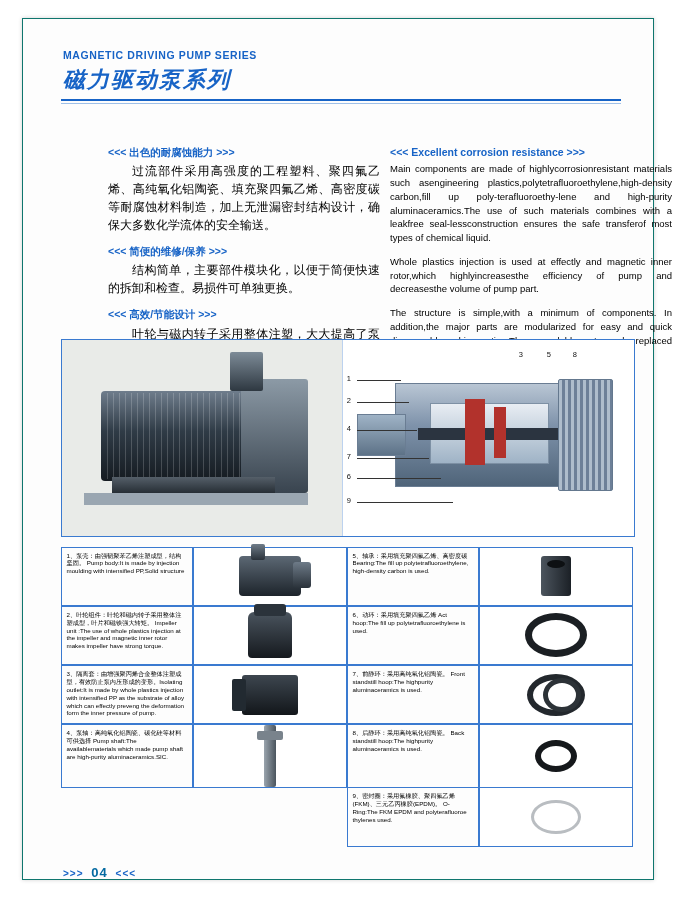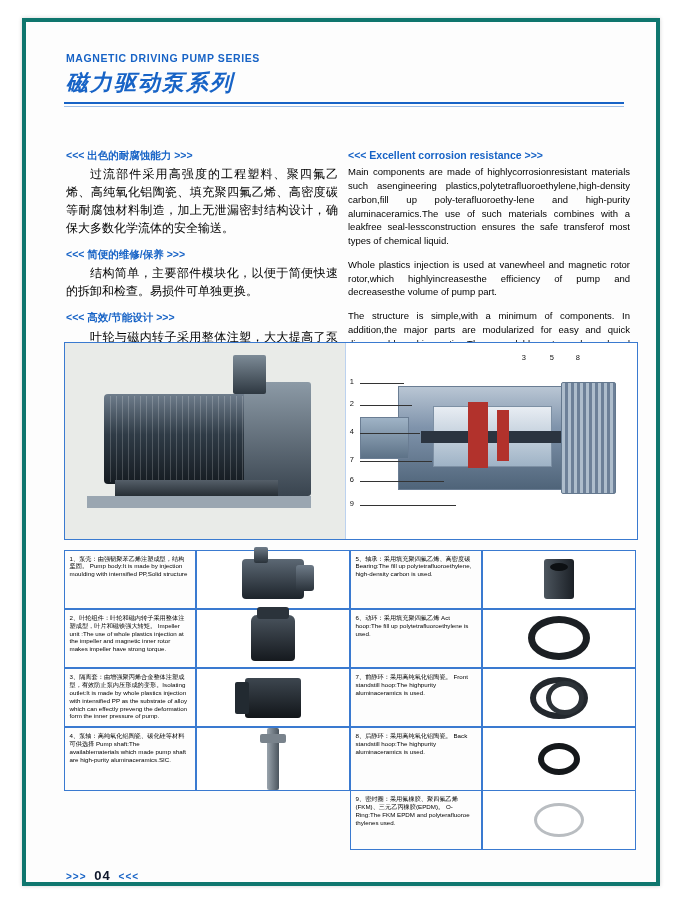--- a/index.html
+++ b/index.html
@@ -3,21 +3,21 @@
 <meta charset="utf-8">
 <style>
   html,body{margin:0;padding:0;background:#d8d8d8;}
   body{font-family:"Liberation Sans",sans-serif;}
   .page{
     position:relative;width:673px;height:901px;background:#ffffff;
     overflow:hidden;
   }
   .sheet{
     position:absolute;left:22px;top:18px;width:630px;height:860px;
-    background:#fdfdfd;border:4px solid #0f766e;
+    background:#fdfdfd;border:1px solid #0f766e;
     box-shadow:0 0 4px rgba(0,0,0,.18);
   }
   
   .hdr-en{
     position:absolute;left:40px;top:30px;font-size:10.5px;font-weight:bold;
     letter-spacing:.6px;color:#1763c6;
   }
   .hdr-cn{
     position:absolute;left:40px;top:46px;font-size:22px;font-weight:bold;
     color:#1763c6;font-style:italic;letter-spacing:2px;
@@ -29,21 +29,21 @@
   .hdr-rule2{
     position:absolute;left:38px;top:84px;width:560px;height:1px;background:#9fc0e8;
   }
   
   .titlebar{
     position:absolute;left:38px;top:96px;width:572px;height:20px;
     background:#1763c6;color:#ffffff;font-size:10.5px;font-weight:bold;
     display:flex;align-items:center;justify-content:center;letter-spacing:.2px;
   }
   
-  .col{position:absolute;top:126px;font-size:9.5px;color:#111;line-height:1.45;}
+  .col{position:absolute;top:126px;font-size:9.5px;color:#111;line-height:1.45;margin-left:45px;}
   .col.left{left:40px;width:272px;}
   .col.right{left:322px;width:282px;}
   .sec{margin-bottom:10px;}
   .sec-h{
     font-weight:bold;font-size:10.5px;color:#1763c6;margin-bottom:2px;
     white-space:nowrap;
   }
   .sec-b{color:#000;text-align:justify;}
   .sec-b.cn{text-indent:2em;font-size:12px;line-height:1.5;}
   
@@ -142,21 +142,21 @@
   .o-ring{width:48px;height:30px;border:7px solid #1b1f23;border-radius:50%;}
   .o-rings{width:46px;height:30px;border:6px solid #23282d;border-radius:50%;}
   .o-rings:after{content:"";position:absolute;left:10px;top:-2px;width:28px;height:24px;border:5px solid #2c3237;border-radius:50%;}
   .o-oring{width:30px;height:20px;border:6px solid #15181b;border-radius:50%;}
   .o-clear{width:44px;height:28px;border:3px solid #b9bdc1;border-radius:50%;}
   
   .footer{
     position:absolute;left:40px;top:846px;font-size:10px;color:#1763c6;font-weight:bold;
     letter-spacing:1px;
   }
-  .footer .num{color:#0f172a;font-size:13px;margin:0 4px;}
+  .footer .num{color:#0369a1;font-size:13px;margin:0 4px;}
 </style>
 </head>
 <body>
 
 <div class="page">
   <div class="sheet">
 
     <div class="hdr-en">MAGNETIC DRIVING PUMP SERIES</div>
     <div class="hdr-cn">磁力驱动泵系列</div>
     <div class="hdr-rule"></div>
@@ -177,21 +177,21 @@
         <div class="sec-b cn">叶轮与磁内转子采用整体注塑，大大提高了泵的效率，减少泵组件的体积。</div>
       </div>
     </div>
 
     <div class="col right">
       <div class="sec">
         <div class="sec-h">&lt;&lt;&lt;  Excellent corrosion resistance  &gt;&gt;&gt;</div>
         <div class="sec-b">Main components are made of highlycorrosionresistant materials such asengineering plastics,polytetrafluoroethylene,high-density carbon,fill up poly-terafluoroethy-lene and high-purity aluminaceramics.The use of such materials combines with a leakfree seal-lessconstruction ensures the safe transferof most types of chemical liquid.</div>
       </div>
       <div class="sec">
-        <div class="sec-b">Whole plastics injection is used at vanewheel and magnetic rotor rotor,which highlyincreasesthe efficiency of pump and decreasesthe volume of pump part.</div>
+        <div class="sec-b">Whole plastics injection is used at effectly and magnetic inner rotor,which highlyincreasesthe efficiency of pump and decreasesthe volume of pump part.</div>
       </div>
       <div class="sec">
         <div class="sec-b">The structure is simple,with a minimum of components. In addition,the major parts are modularized for easy and quick disassembly and inspection.The expendable parts can be replaced individually.</div>
       </div>
     </div>
 
     <div class="photos">
       <div class="photo-left">
         <div class="pump-body"></div>
         <div class="pump-ribs"></div>

